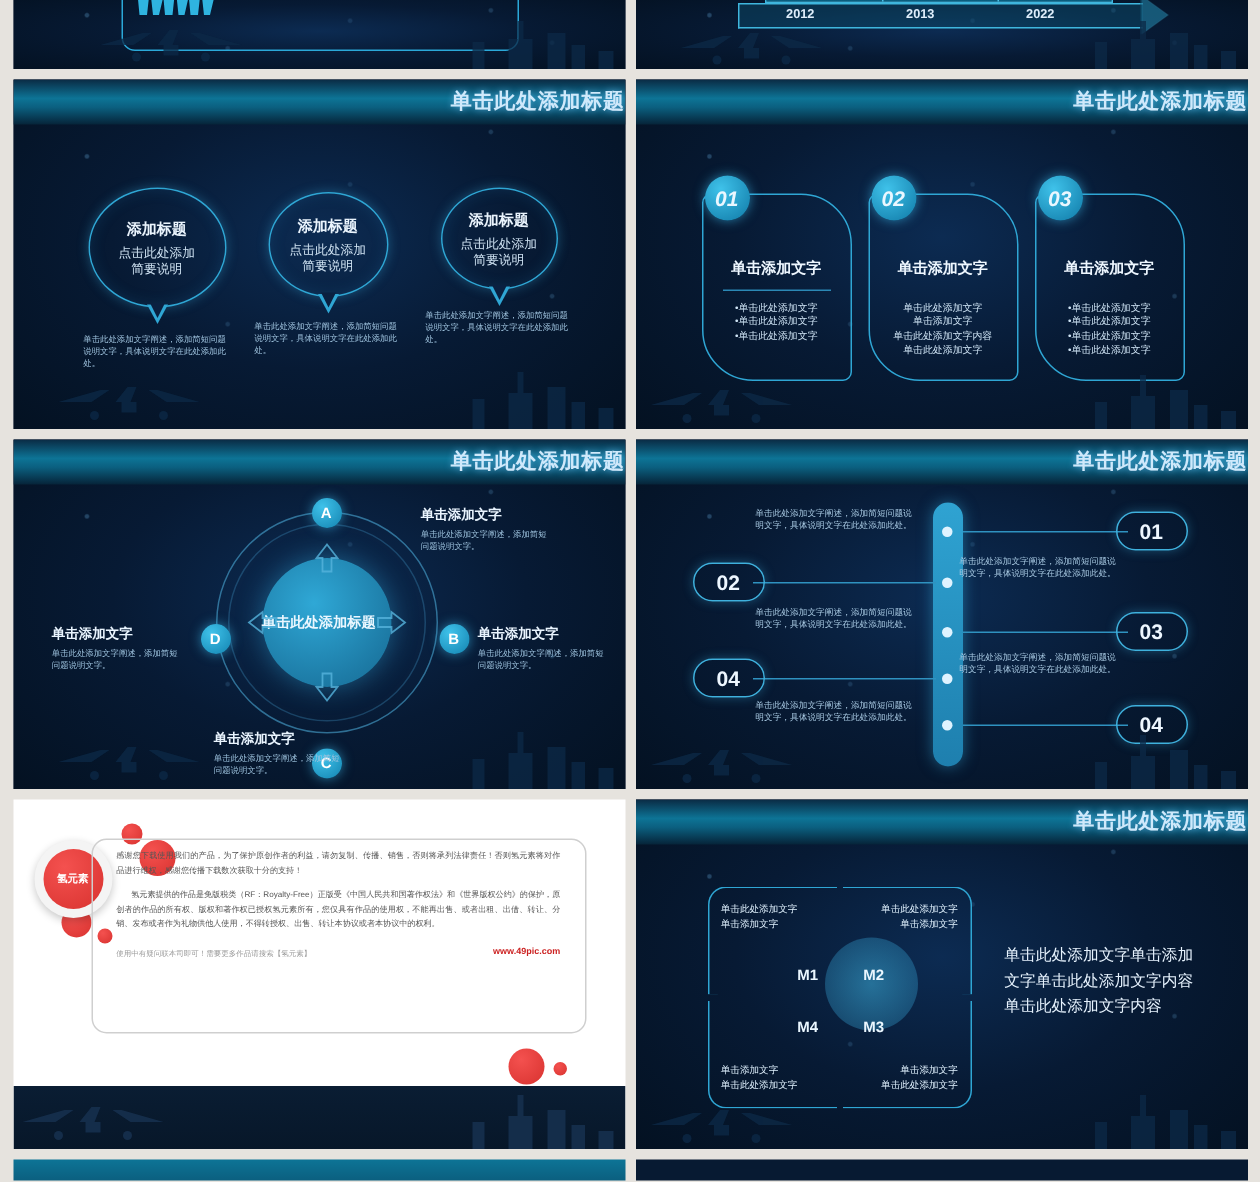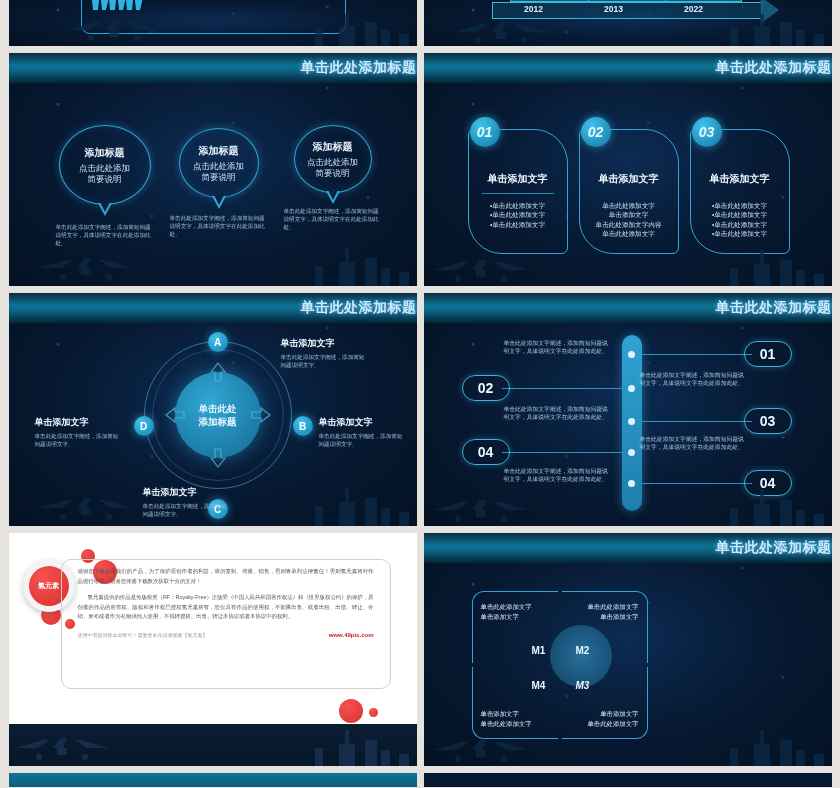--- a/index.html
+++ b/index.html
@@ -140,21 +140,21 @@
   .flag h5 { color:#eef7ff; font-size:10px; font-weight:bold; text-align:center; margin-top:42px; }
   .flag .rule { width:72px; height:1px; background:#2b88b5; margin:7px auto; }
   .flag ul { list-style:none; padding:0 6px; }
   .flag li { color:#cfe4f5; font-size:6.6px; line-height:9.4px; text-align:center; }
 
   
   .ring { position:absolute; border-radius:50%; border:1.4px solid rgba(80,180,225,.55); }
   .coreC {
     position:absolute; border-radius:50%;
     background: radial-gradient(circle at 40% 35%, #2fa8d6, #1d7ba6 70%, #176a92);
-    display:flex;align-items:center;justify-content:center;flex-direction:column;
+    display:flex;align-items:center;justify-content:flex-start;flex-direction:row;
     box-shadow: 0 0 18px rgba(50,170,220,.45);
   }
   .coreC span { color:#eaf7ff; font-size:9.5px; line-height:13px; font-weight:bold; }
   .nodeL {
     position:absolute; width:20px;height:20px;border-radius:50%;
     background: radial-gradient(circle at 35% 30%, #3fc2ea, #1383b0);
     color:#fff;font-size:10px;font-weight:bold;
     display:flex;align-items:center;justify-content:center;
     box-shadow:0 0 8px rgba(60,190,240,.6);
   }
@@ -569,23 +569,28 @@
         </div>
         <div class="quad" style="left:48px; top:104px; border-radius:0 0 0 12px; border-right:0; border-top:0;">
           <span style="left:8px; bottom:10px;">单击添加文字<br>单击此处添加文字</span>
         </div>
         <div class="quad" style="left:138px; top:104px; border-radius:0 0 12px 0; border-left:0; border-top:0;">
           <span style="right:8px; bottom:10px; text-align:right;">单击添加文字<br>单击此处添加文字</span>
         </div>
 
         <div class="qlab" style="left:108px; top:82px;">M1</div>
         <div class="qlab" style="left:152px; top:82px;">M2</div>
-        <div class="qlab" style="left:152px; top:117px;font-style:italic;">M3</div>
+        <div class="qlab" style="left:152px; top:117px;">M3</div>
         <div class="qlab" style="left:108px; top:117px;">M4</div>
 
+        <div class="qright" style="left:246px; top:66px;">
+          <div>单击此处添加文字单击添加</div>
+          <div>文字单击此处添加文字内容</div>
+          <div>单击此处添加文字内容</div>
+        </div>
 
         <svg class="skyline" viewBox="0 0 408 46" preserveAspectRatio="none">
           <g fill="#0d2a47" opacity=".9">
             <path d="M10 30 L38 22 L44 22 L32 30 L48 30 L56 20 L62 20 L58 30 L82 30 L70 22 L76 22 L104 30 Z"></path>
             <rect x="52" y="30" width="10" height="7"></rect>
             <circle cx="34" cy="39" r="3"></circle>
               <circle cx="80" cy="39" r="3"></circle>
             <rect x="336" y="10" width="4" height="36"></rect>
               <rect x="330" y="24" width="16" height="22"></rect>
             <rect x="356" y="20" width="12" height="26"></rect>

